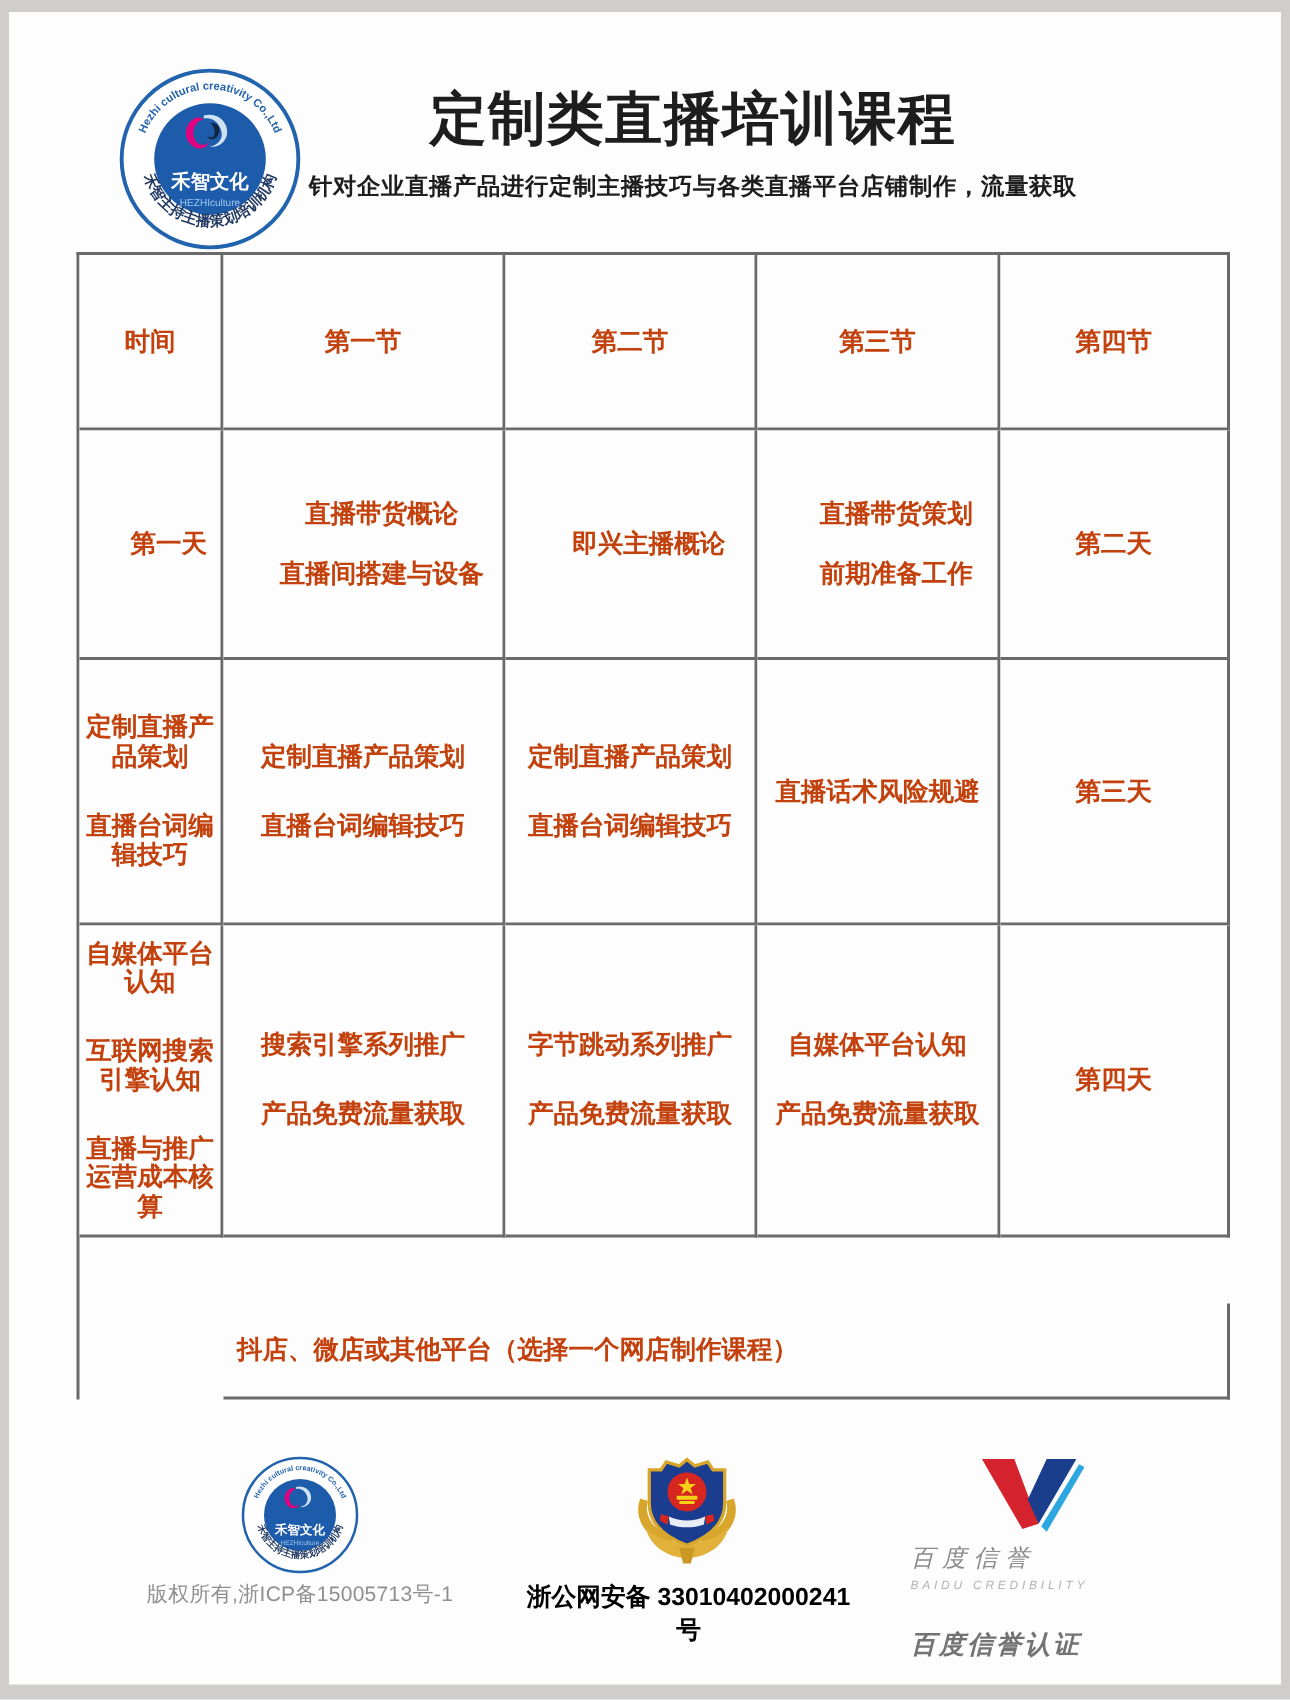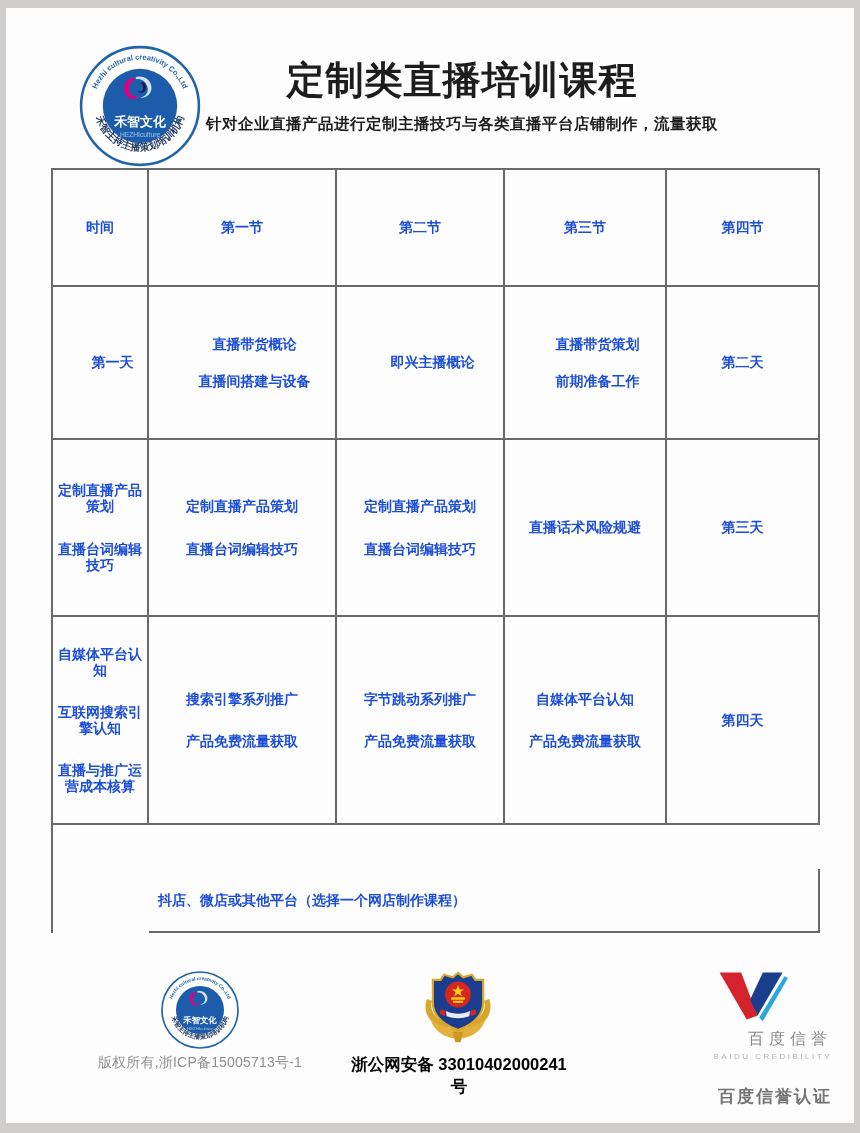--- a/index.html
+++ b/index.html
@@ -23,31 +23,31 @@
     position:absolute;left:45px;top:160px;
     display:grid;
     grid-template-columns:96px 188px 168px 162px 153px;
     grid-template-rows:117px 153px 177px 208px 108px;
     border-top:2px solid #6a6a6a;border-left:2px solid #6a6a6a;
   }
   .cell{
     box-sizing:border-box;
     border-right:2px solid #6a6a6a;border-bottom:2px solid #6a6a6a;
     display:flex;flex-direction:column;align-items:center;justify-content:center;
-    font-size:14px;font-weight:bold;color:#1d4ed8;text-align:center;
+    font-size:17px;font-weight:bold;color:#c2410c;text-align:center;
     gap:26px;line-height:1.15;background:#fdfdfd;
   }
   .r1{gap:20px;padding-left:25px;}
   .merged{grid-column:2 / 6;justify-content:center;align-items:flex-start;padding-left:9px;text-align:left;margin-top:44px;}
   
   .footer-logo-hezhi{position:absolute;left:154px;top:962px;width:80px;height:80px;}
   .icp-text{position:absolute;left:83px;top:1046px;width:222px;text-align:center;font-size:14px;color:#8f8f8f;letter-spacing:0.2px;}
   .police-badge{position:absolute;left:408px;top:958px;width:88px;height:78px;}
   .police-text{position:absolute;left:338px;top:1046px;width:230px;text-align:center;font-size:16.5px;font-weight:bold;color:#000000;}
-  .baidu-block{position:absolute;left:666px;top:960px;width:160px;text-align:right;}
+  .baidu-block{position:absolute;left:601px;top:960px;width:160px;text-align:left;font-style:italic;}
   .baidu-v{width:72px;height:56px;margin:0 auto;display:block;}
   .baidu-cn{margin-top:5px;font-size:16px;color:#8a8a8a;letter-spacing:5px;}
   .baidu-en{margin-top:2px;font-size:8px;color:#b3b3b3;letter-spacing:2.5px;}
   .baidu-cert{margin-top:24px;font-size:17px;font-weight:bold;color:#737373;letter-spacing:2px;}
 </style>
 </head>
 <body>
 
 <div class="page">
 

